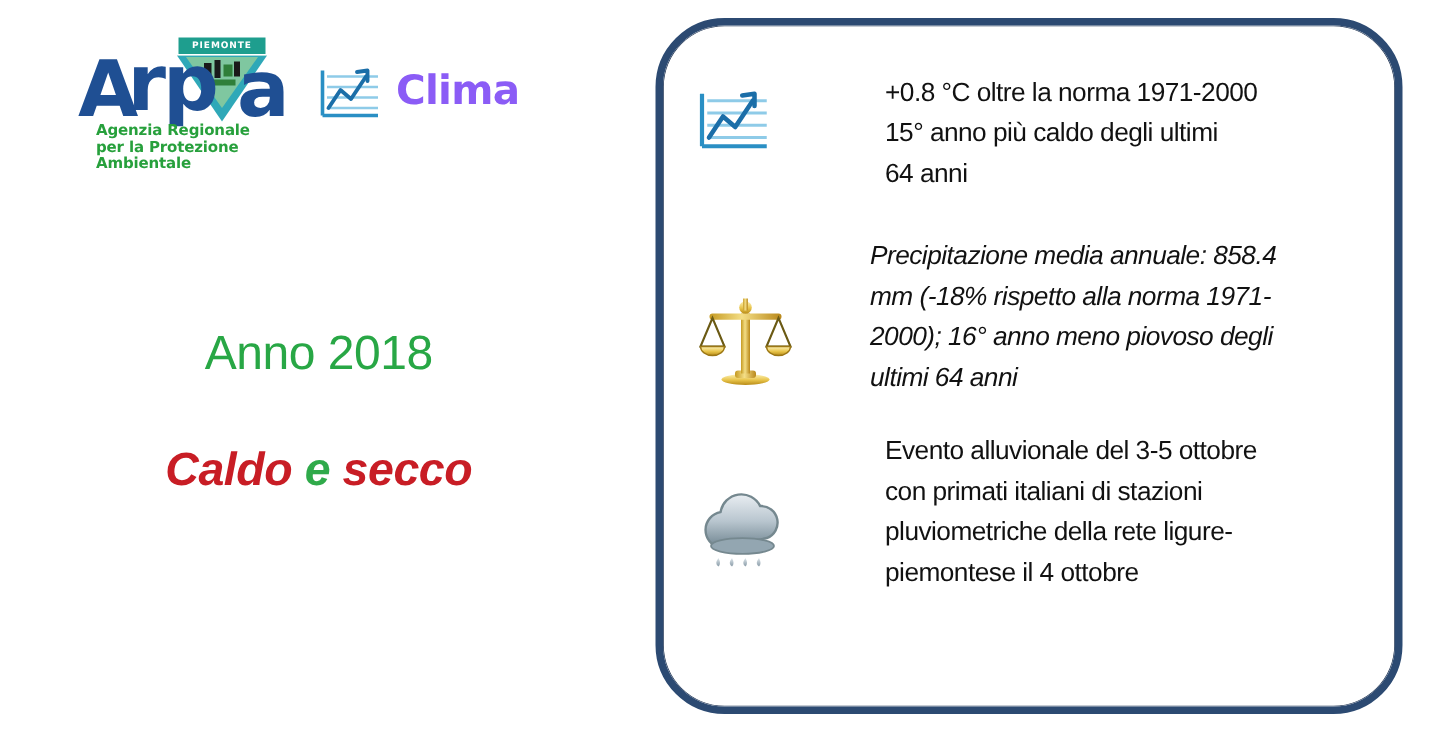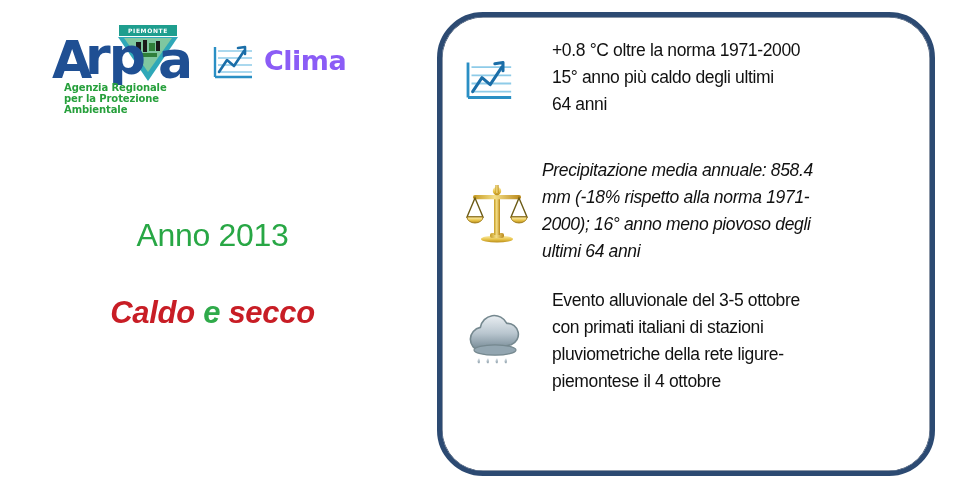--- a/index.html
+++ b/index.html
@@ -180,23 +180,24 @@
     box-sizing: border-box;
     border: 5px solid #2c4a72;
     border-radius: 46px;
     background: #ffffff;
     box-shadow: 0 0 0 0.5px #1b3050 inset;
   }
 
   .bullet-row {
     position: absolute;
     display: flex;
-    align-items: flex-start;
+    align-items: flex-end;
     left: 22px;
     width: 452px;
+    gap: 38px;
   }
   #bullet-0 { top: 20px; }
   #bullet-1 { top: 140px; }
   #bullet-2 { top: 270px; }
 
   .bullet-icon {
     flex: 0 0 68px;
     height: 70px;
     position: relative;
     margin-right: 6px;
@@ -265,21 +266,21 @@
         <line x1="6" y1="21" x2="40" y2="21" stroke="#8ecbe8" stroke-width="1.6"></line>
         <line x1="6" y1="28" x2="40" y2="28" stroke="#8ecbe8" stroke-width="1.6"></line>
         <polyline points="7,28 15,16 22,22 32,7" fill="none" stroke="#1b6ea8" stroke-width="2.6" stroke-linejoin="round" stroke-linecap="round"></polyline>
         <polyline points="26,4 33,3 33,10" fill="none" stroke="#1b6ea8" stroke-width="2.6" stroke-linejoin="round" stroke-linecap="round"></polyline>
       </svg>
     </div>
     <span id="clima-word">Clima</span>
   </div>
 
 
-  <div class="title-line" id="title-anno">Anno 2013</div>
+  <div class="title-line" id="title-anno">Anno 2018</div>
 
   <div class="title-line" id="title-caldo">
     <span>Caldo</span>
     <span class="em-green">e</span>
     <span>secco</span>
   </div>
 </div>
 
 <div id="info-box">
 

